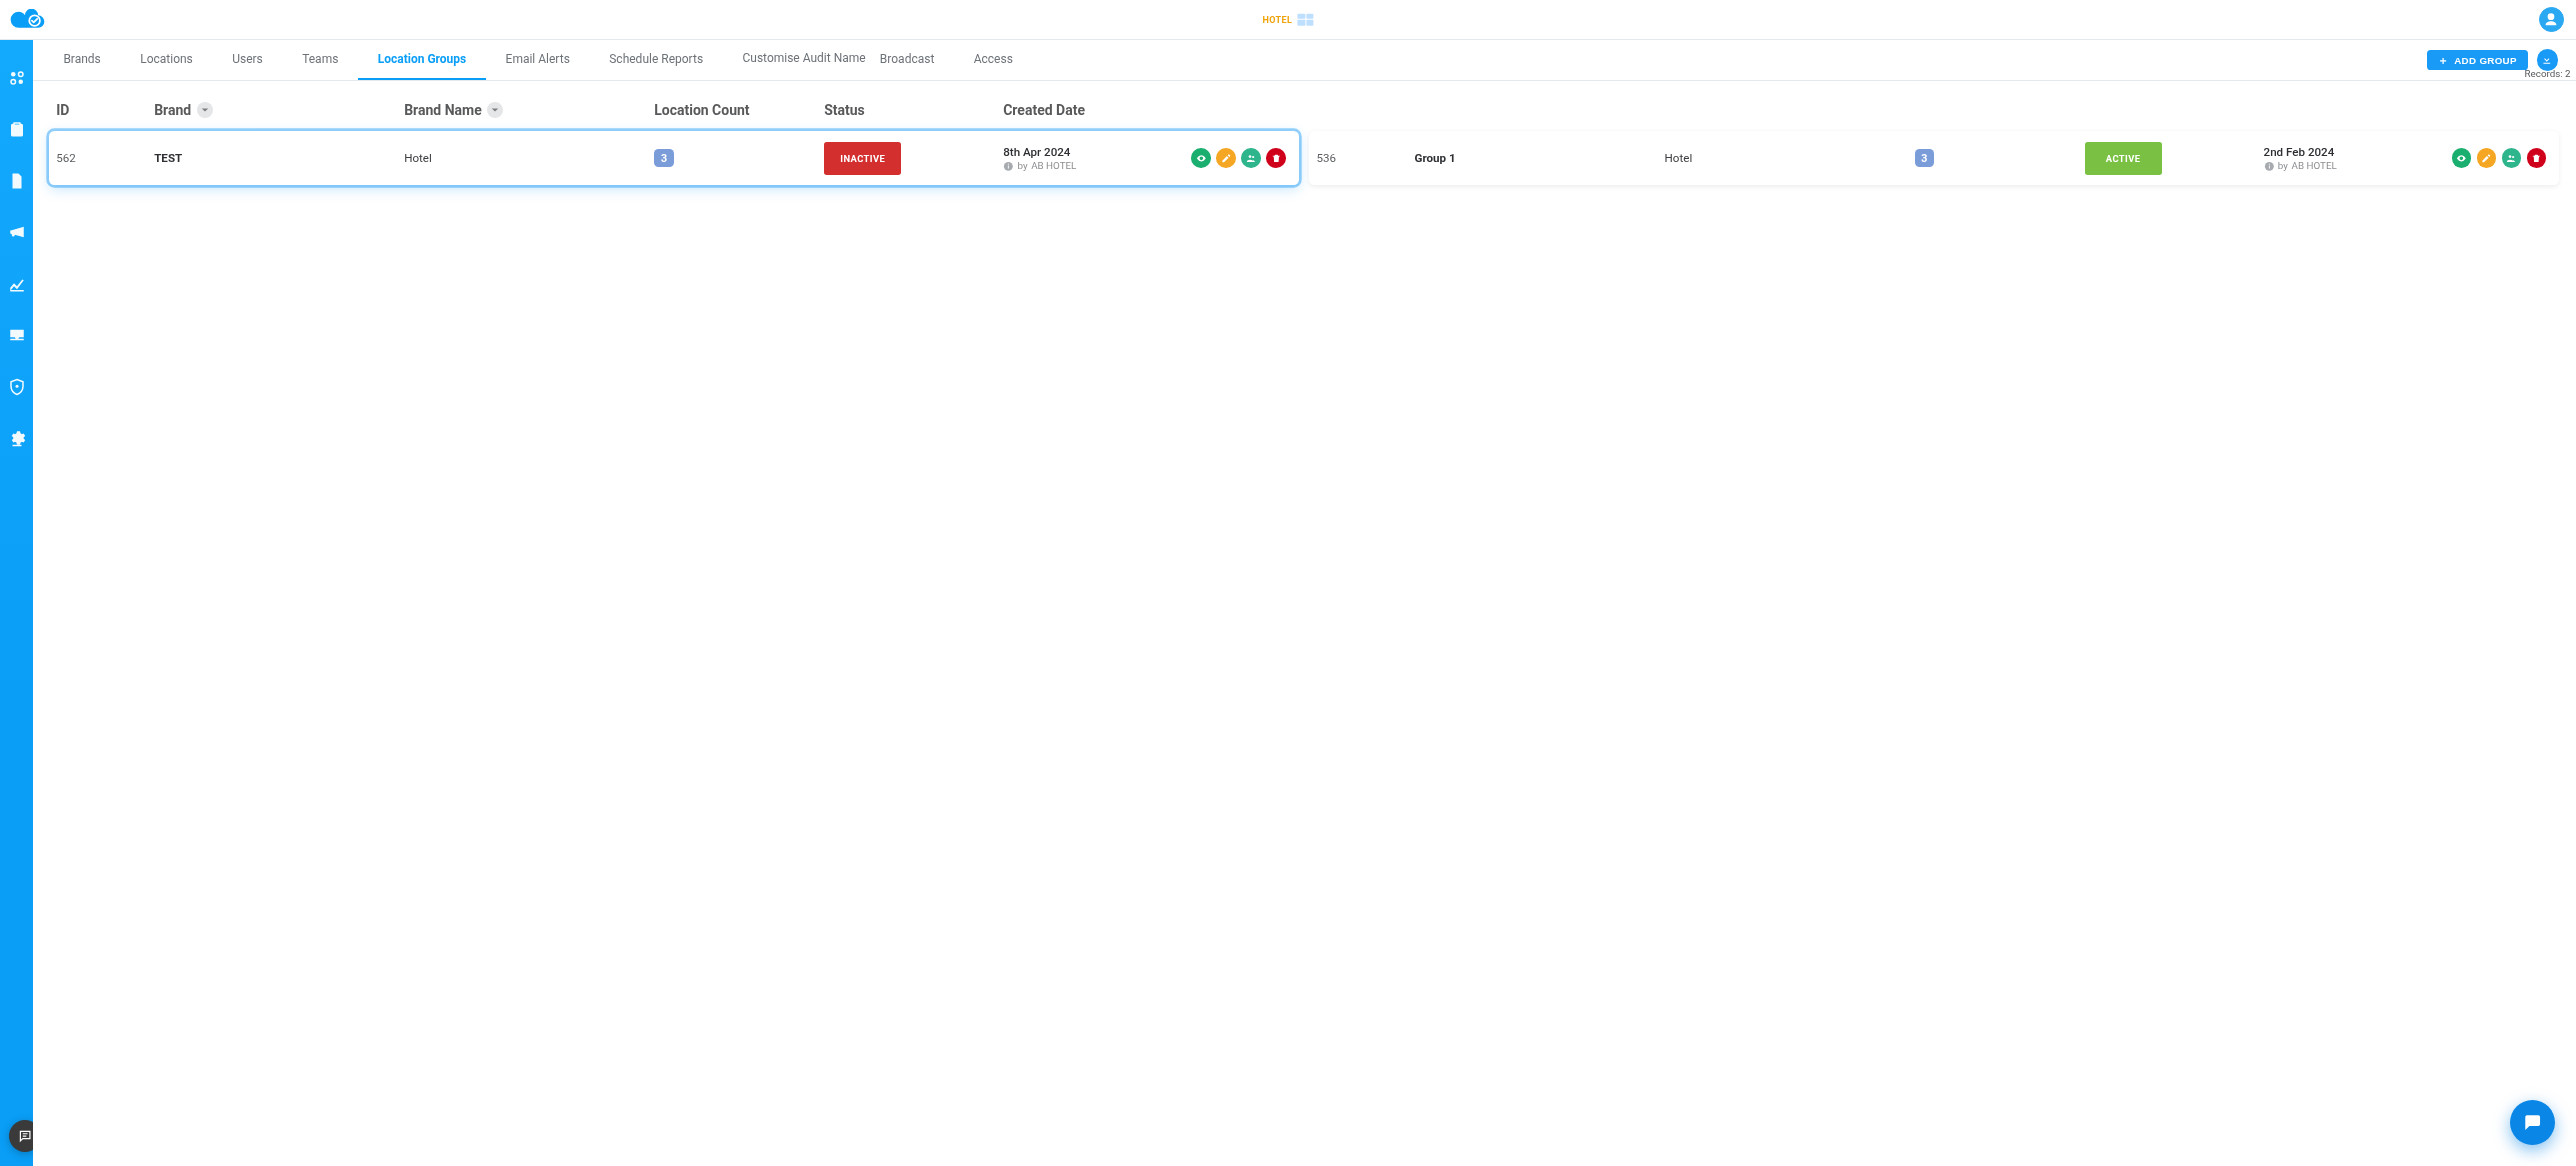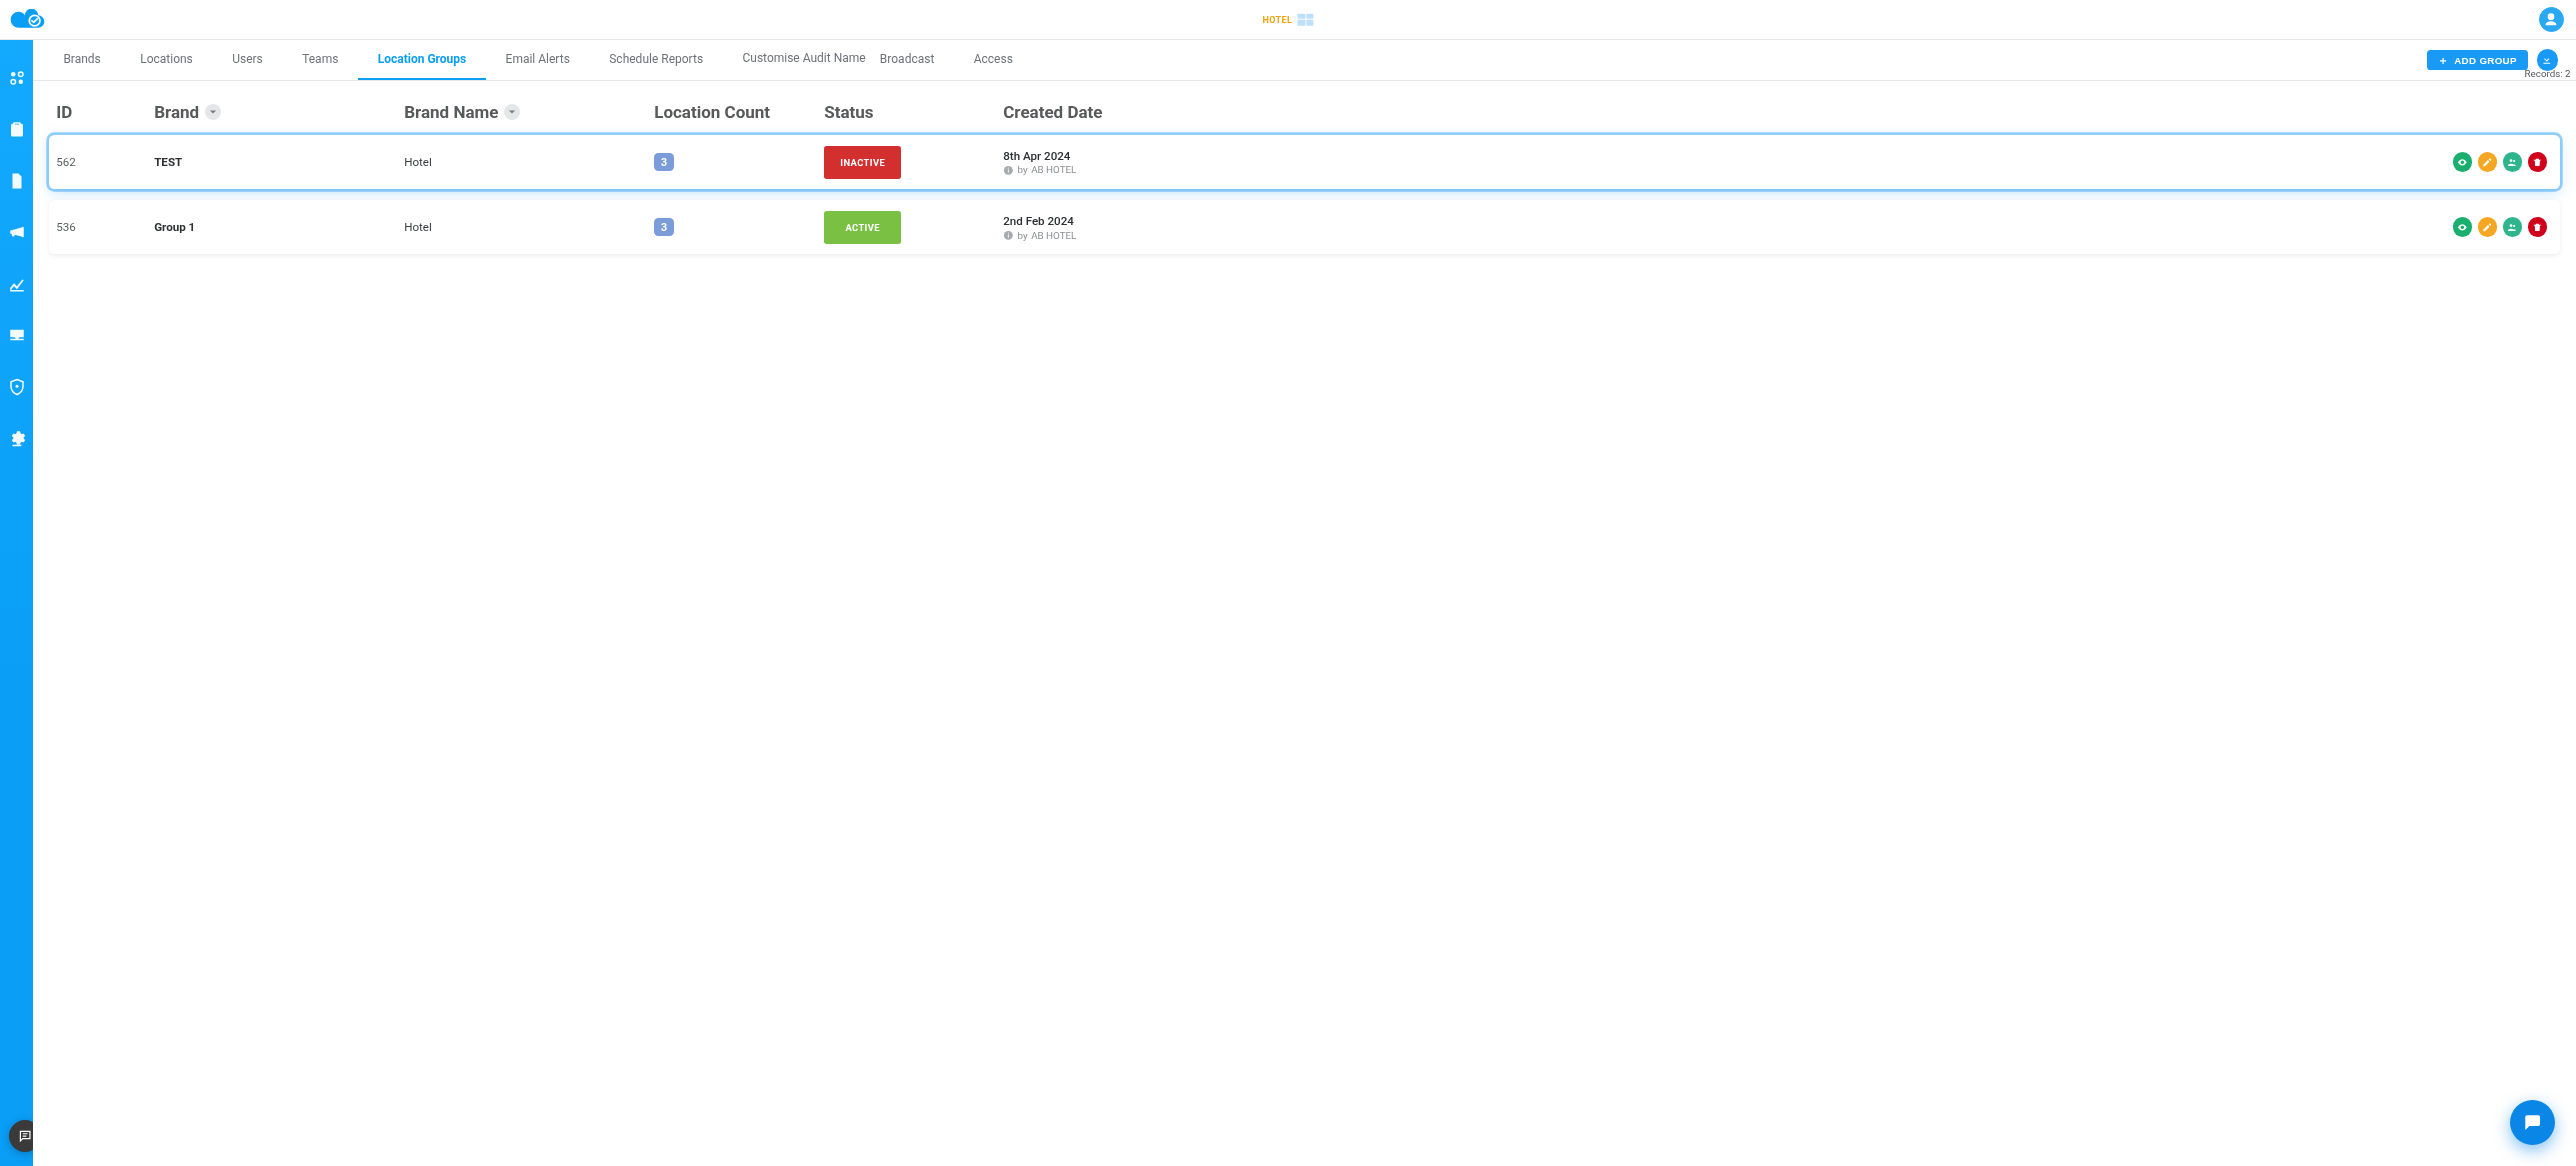--- a/index.html
+++ b/index.html
@@ -118,31 +118,31 @@
     flex:1; overflow:auto; padding: 16px 16px 21.5px 16px; position:relative;
   }
   .content::-webkit-scrollbar { width:9px; }
   .content::-webkit-scrollbar-thumb { background:#c9cdd1; border-radius:4.5px; }
 
   
   .thead {
     display:grid;
     grid-template-columns: 98px 250px 250px 170px 179px 188px 1fr;
     padding: 5.4px 7.2px 12.5px 7.2px;
-    font-size:17px; color:#58595b; font-weight:700;
+    font-size:14px; color:#58595b; font-weight:700;
   }
   .thead .col { display:flex; align-items:center; gap:5.4px; }
   .sort-pill {
     width:16px; height:16px; border-radius:50%; background:#e4e6e8;
     display:inline-flex; align-items:center; justify-content:center; cursor:pointer;
   }
   .sort-pill svg { width:8px; height:8px; fill:#7a7d80; }
 
   
-  .rows { display:flex; flex-direction:column; gap:10.7px; }
+  .rows { display:flex; flex-direction:row; gap:10.7px; }
   .row-card {
     display:grid;
     grid-template-columns: 98px 250px 250px 170px 179px 188px 1fr;
     align-items:center;
     background:#fff;
     border-radius:5.4px;
     padding: 10.7px 7.2px;
     box-shadow: 0 1.8px 5.4px rgba(0,0,0,0.07);
   }
   .row-card.highlighted {

